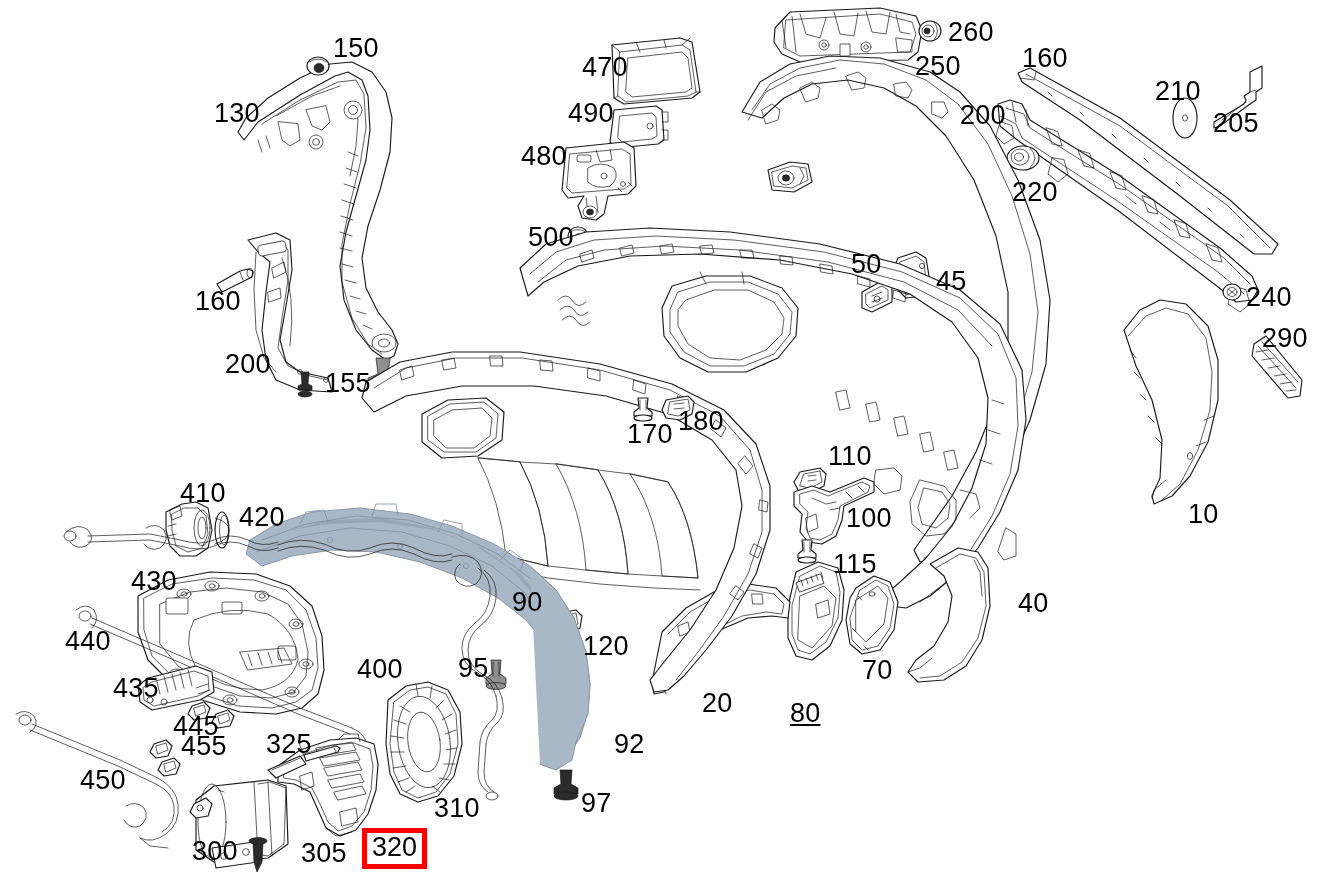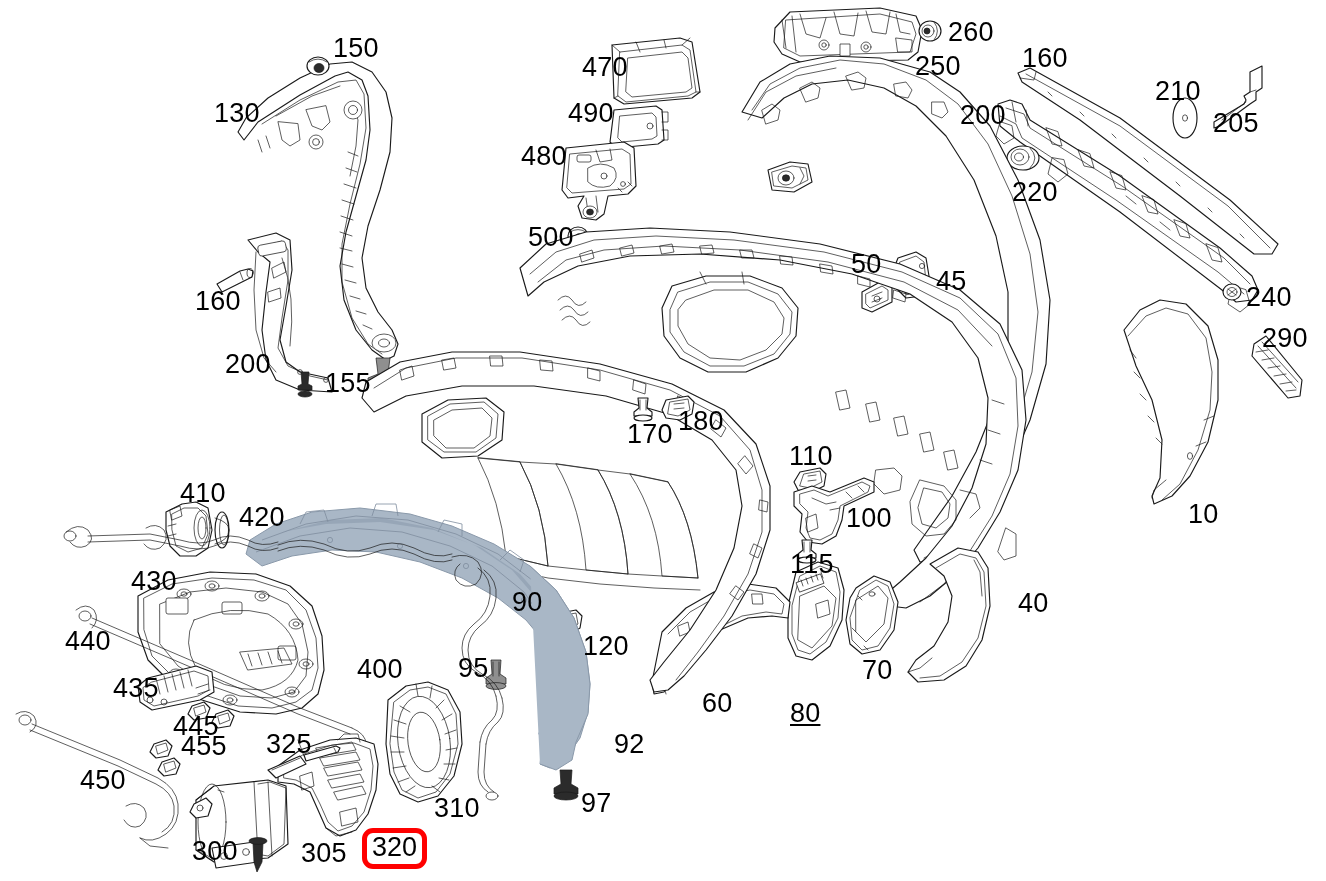--- a/index.html
+++ b/index.html
@@ -753,43 +753,43 @@
   <div class="lbl" style="left:1012px;top:179px;">220</div>
   <div class="lbl" style="left:1246px;top:284px;">240</div>
   <div class="lbl" style="left:1262px;top:325px;">290</div>
 
   <div class="lbl" style="left:851px;top:251px;">50</div>
   <div class="lbl" style="left:936px;top:268px;">45</div>
   <div class="lbl" style="left:1188px;top:501px;">10</div>
 
   <div class="lbl" style="left:627px;top:421px;">170</div>
   <div class="lbl" style="left:678px;top:400px;margin-top:8px;">180</div>
-  <div class="lbl" style="left:789px;top:443px;">110</div>
+  <div class="lbl" style="left:828px;top:443px;">110</div>
   <div class="lbl" style="left:846px;top:505px;">100</div>
-  <div class="lbl" style="left:790px;top:551px;">115</div>
+  <div class="lbl" style="left:833px;top:551px;">115</div>
   <div class="lbl" style="left:1018px;top:590px;">40</div>
 
   <div class="lbl" style="left:512px;top:589px;">90</div>
   <div class="lbl" style="left:583px;top:633px;">120</div>
-  <div class="lbl" style="left:702px;top:690px;">60</div>
+  <div class="lbl" style="left:702px;top:690px;">20</div>
   <div class="lbl" style="left:862px;top:657px;">70</div>
   <div class="lbl" style="left:790px;top:700px;text-decoration:underline;">80</div>
   <div class="lbl" style="left:614px;top:731px;">92</div>
   <div class="lbl" style="left:458px;top:655px;">95</div>
   <div class="lbl" style="left:581px;top:790px;">97</div>
 
   <div class="lbl" style="left:180px;top:480px;">410</div>
   <div class="lbl" style="left:239px;top:504px;">420</div>
   <div class="lbl" style="left:131px;top:568px;">430</div>
   <div class="lbl" style="left:357px;top:656px;">400</div>
   <div class="lbl" style="left:65px;top:628px;">440</div>
   <div class="lbl" style="left:113px;top:675px;">435</div>
   <div class="lbl" style="left:173px;top:713px;">445</div>
   <div class="lbl" style="left:181px;top:733px;">455</div>
   <div class="lbl" style="left:80px;top:735px;margin-top:32px;">450</div>
   <div class="lbl" style="left:266px;top:731px;">325</div>
   <div class="lbl" style="left:434px;top:795px;">310</div>
   <div class="lbl" style="left:192px;top:838px;">300</div>
   <div class="lbl" style="left:301px;top:840px;">305</div>
 
-  <div class="lbl-hl" style="left:362px;top:828px;border-radius:11px;">320</div>
+  <div class="lbl-hl" style="left:362px;top:828px;">320</div>
 
 </div>
 
 </body></html>

